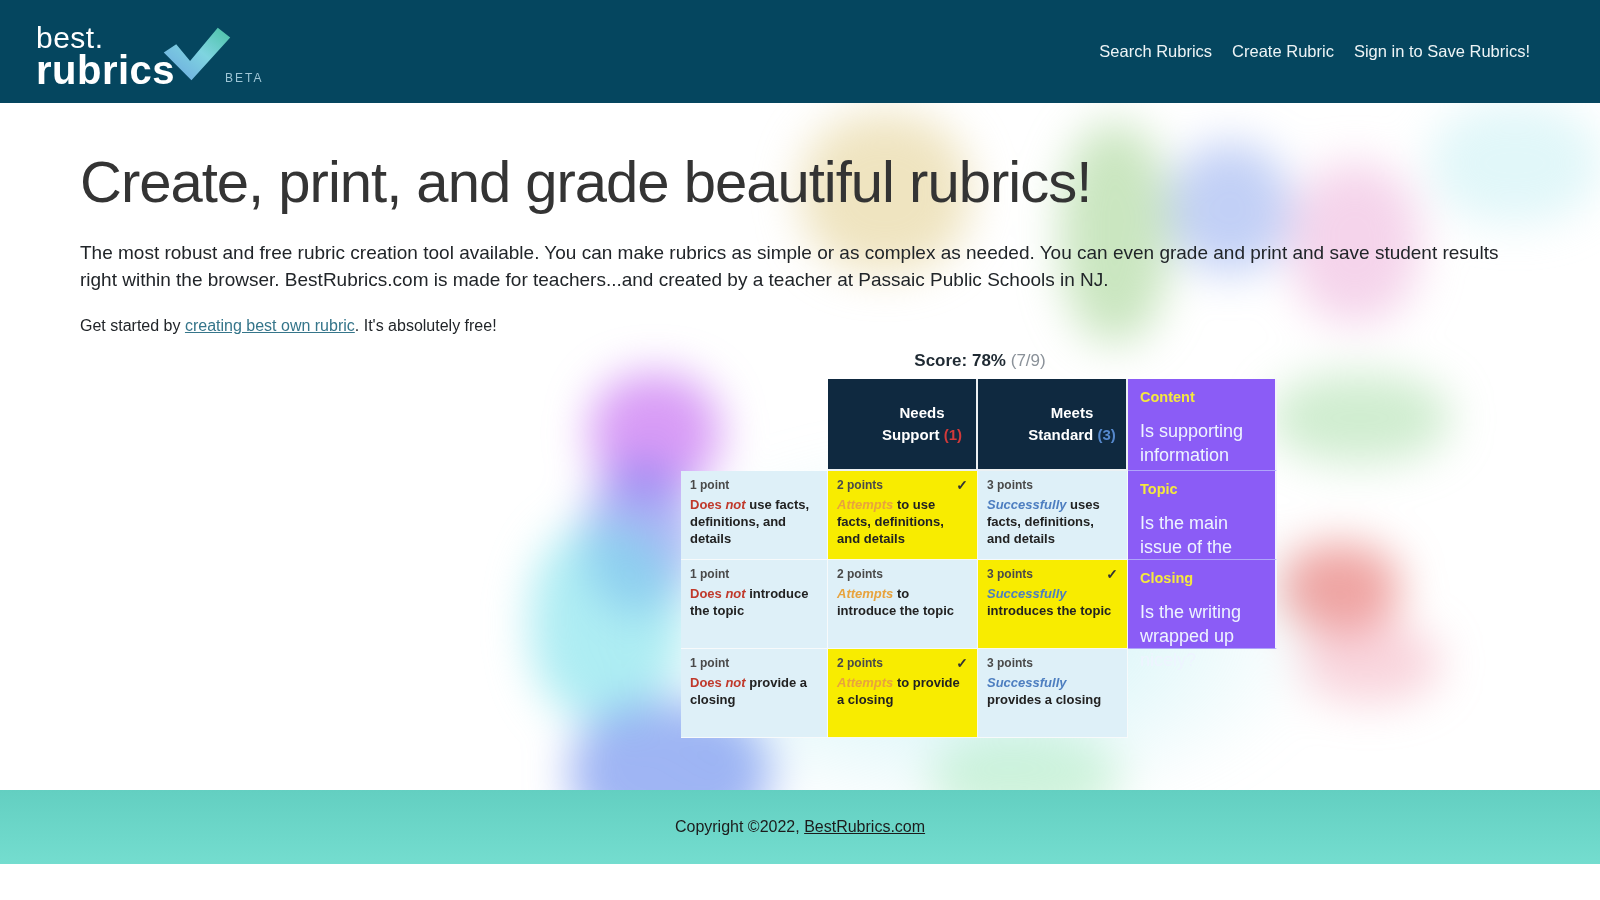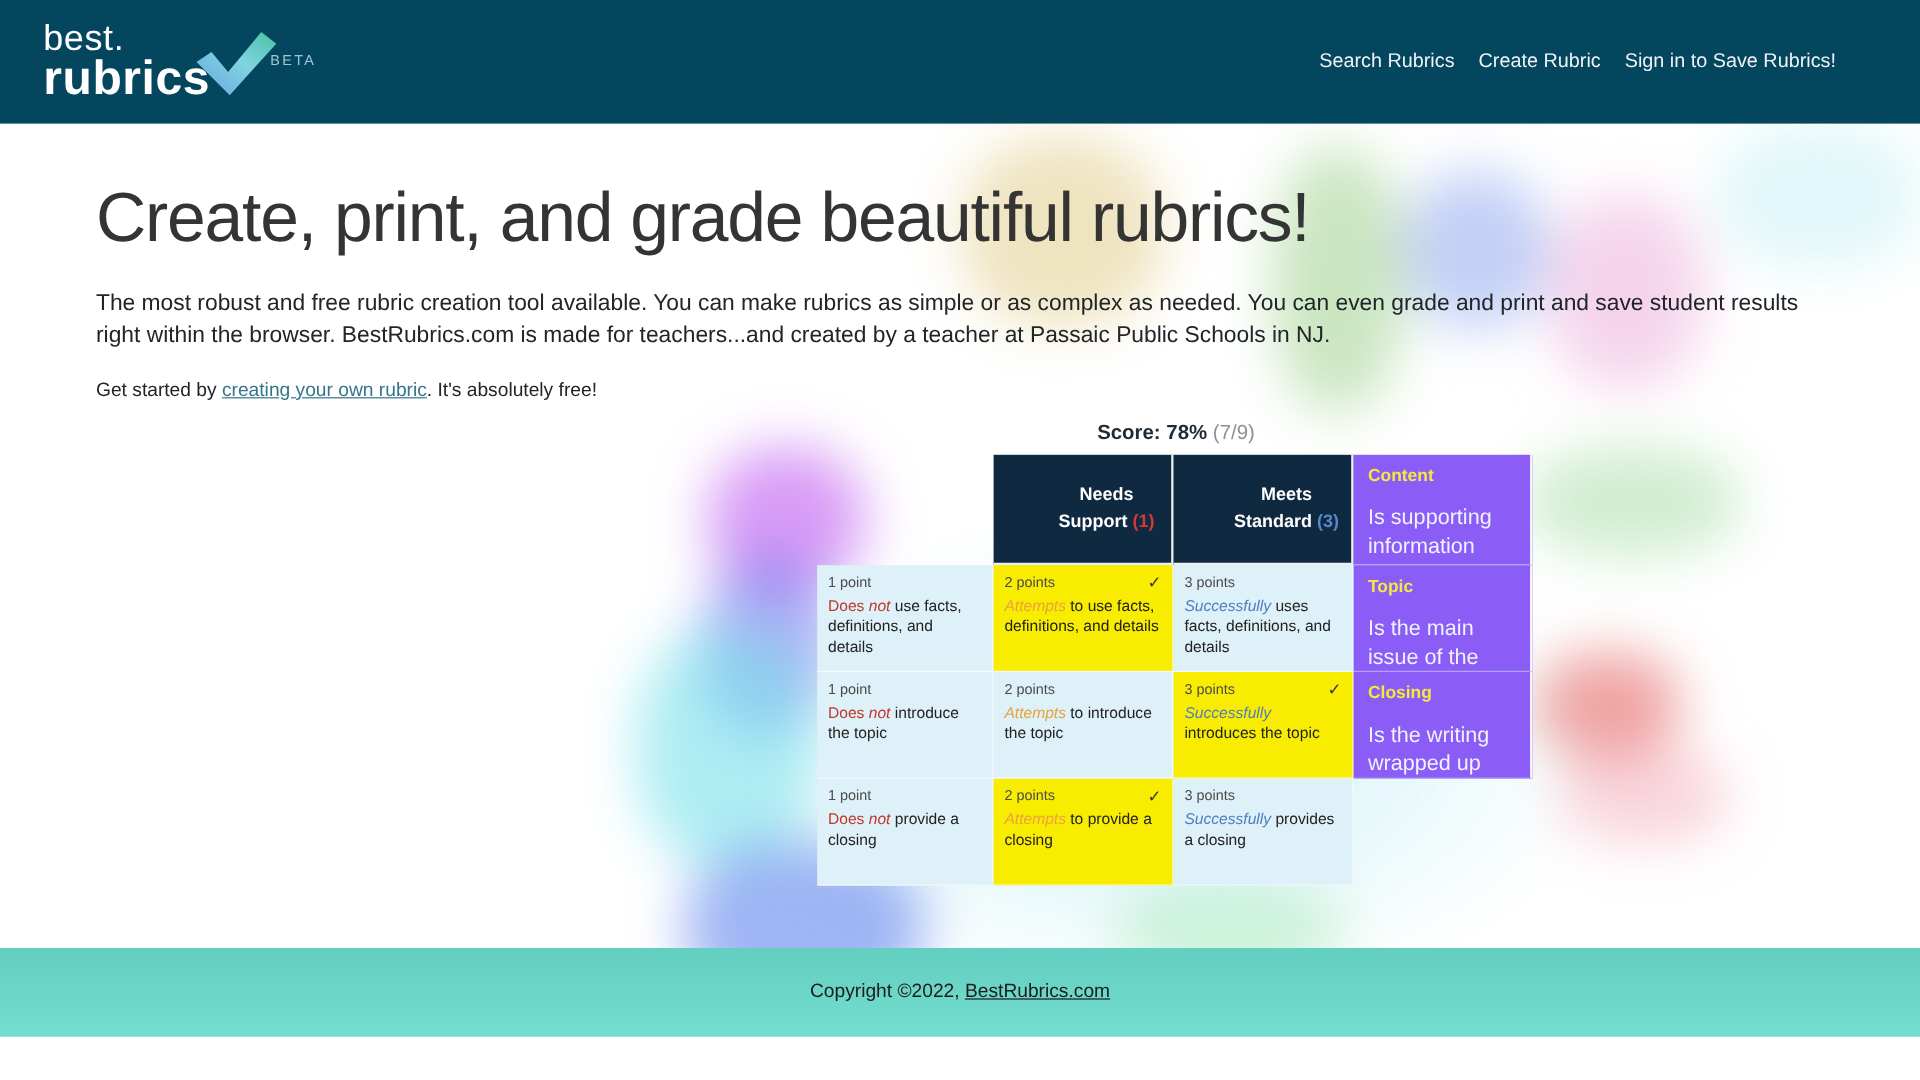--- a/index.html
+++ b/index.html
@@ -14,21 +14,21 @@
   .navbar {
     height: 103px;
     background: #05465f;
     display: flex;
     align-items: center;
     justify-content: space-between;
     padding: 0 70px 0 36px;
     position: relative;
     z-index: 5;
   }
-  .logo { display: flex; align-items: center; cursor: pointer; }
+  .logo { display: flex; align-items: flex-end; cursor: pointer; }
   .logo-text { line-height: 0.92; color: #ffffff; }
   .logo-line1 { font-size: 30px; font-weight: 400; letter-spacing: 0.5px; display: block; }
   .logo-line2 { font-size: 40px; font-weight: 700; letter-spacing: 0.5px; display: block; }
   .logo-check { margin-left: -14px; margin-bottom: -8px; position: relative; }
   .logo-beta {
     font-size: 12px; letter-spacing: 2px; color: #9fc6d6;
     margin-left: -8px; margin-bottom: 4px;
   }
   .nav-links { display: flex; gap: 20px; }
   .nav-link {
@@ -119,20 +119,21 @@
   }
   .row-title { display: block; color: #f5e93e; font-weight: 700; font-size: 14.5px; }
   .row-q { display: block; color: #eef4ff; font-size: 18px; line-height: 1.32; margin-top: 15px; }
 
   .cell {
     background: #def0f8;
     padding: 7px 9px;
     border-right: 1px solid rgba(248,250,251,0.95);
     border-bottom: 1px solid rgba(248,250,251,0.95);
     cursor: pointer;
+    font-weight: bold;
   }
   .cell.sel { background: #f8ec00; }
   .points-row { display: flex; justify-content: space-between; align-items: flex-start; }
   .points { font-size: 12px; color: #4a4a4a; }
   .check { font-size: 14px; color: #333333; line-height: 1; }
   .cell-text { margin-top: 4px; font-size: 13px; line-height: 1.32; color: #222222; }
   .seg-neg { color: #c0392b; }
   .seg-att { color: #e8a33d; }
   .seg-suc { color: #4d7ec0; }
   .em { font-style: italic; }
@@ -193,21 +194,21 @@
     <div class="blob b10"></div>
       <div class="blob b11"></div>
       <div class="blob b12"></div>
     <div class="blob b13"></div>
       <div class="blob b14"></div>
   </div>
 
   <div class="container">
     <h1 class="hero-title">Create, print, and grade beautiful rubrics!</h1>
     <p class="hero-desc">The most robust and free rubric creation tool available. You can make rubrics as simple or as complex as needed. You can even grade and print and save student results right within the browser. BestRubrics.com is made for teachers...and created by a teacher at Passaic Public Schools in NJ.</p>
-    <p class="hero-cta"><span>Get started by </span><a style="text-decoration:underline;">creating your own rubric</a><span>. It's absolutely free!</span></p>
+    <p class="hero-cta"><span>Get started by </span><a style="text-decoration:underline;">creating best own rubric</a><span>. It's absolutely free!</span></p>
 
     <div class="rubric-demo">
       <div class="score-line">
         <span class="score-label">Score:</span>
         <span class="score-value">78%</span>
         <span class="score-fraction">(7/9)</span>
       </div>
       <div class="rubric-grid">
           <div class="corner"></div>
           <div class="head-cell">

